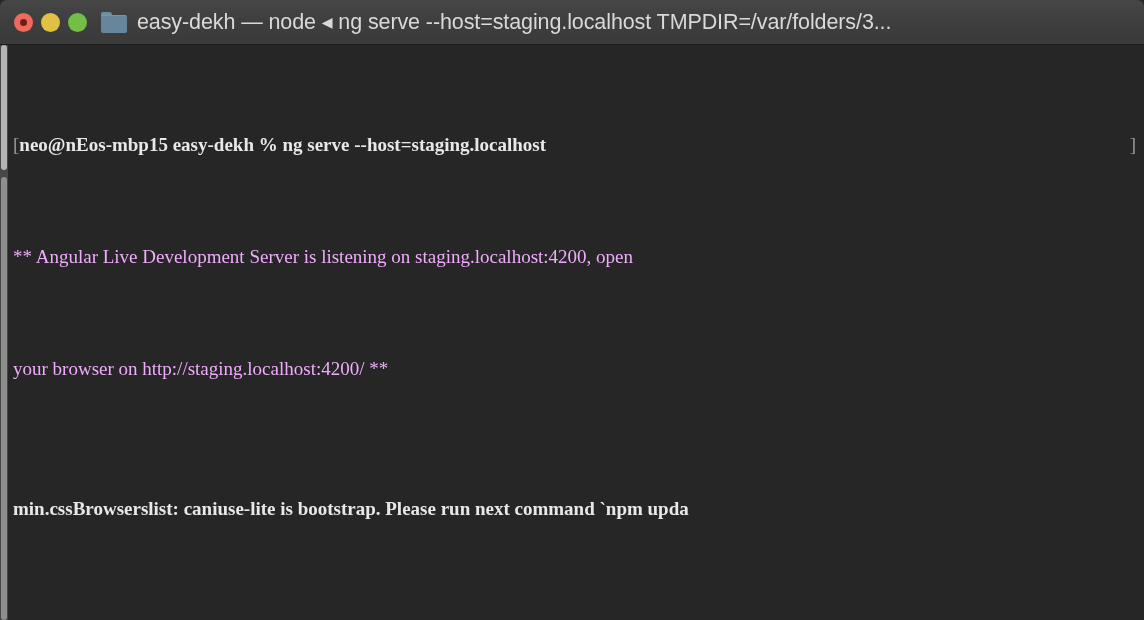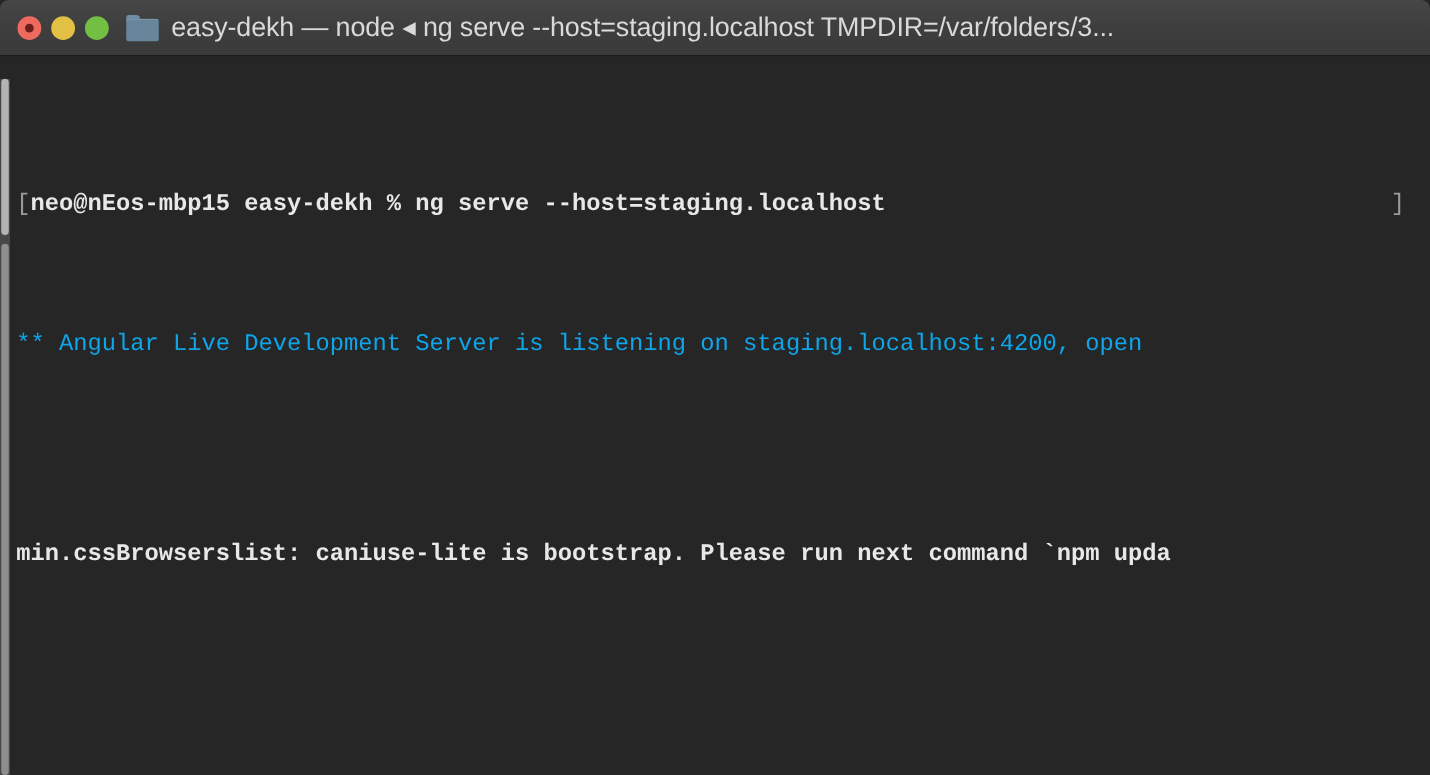--- a/index.html
+++ b/index.html
@@ -15,21 +15,20 @@
   }
 
   .window {
     width: 1144px;
     height: 620px;
     position: relative;
     background: #262626;
     display: flex;
     flex-direction: column;
     overflow: hidden;
-    gap: 18px;
   }
 
   
   .titlebar {
     height: 45px;
     flex: 0 0 45px;
     background: linear-gradient(to bottom, #464646 0%, #3e3e3e 50%, #3a3a3a 100%);
     border-bottom: 1px solid #1a1a1a;
     display: flex;
     align-items: center;
@@ -130,38 +129,38 @@
     top: 132px;
     width: 6px;
     bottom: 0;
     background: #8e8e8e;
     border-radius: 3px;
   }
 
   .term {
     position: absolute;
     left: 8px; top: 0; right: 0; bottom: 0;
-    padding: 2px 16px 0 5px;
+    padding: 2px 4px 0 5px;
     box-sizing: border-box;
-    font-family: Liberation Mono, monospace;
+    font-family: Liberation Serif, serif;
     font-size: 19px;
     line-height: 28px;
     color: #e6e6e6;
     white-space: pre;
     overflow: hidden;
   }
   .line {
     height: 28px;
     white-space: pre;
     position: relative;
   }
 
   
   .c-white   { color: #e8e8e8; }
-  .c-dim     { color: #0ea5e9; }
+  .c-dim     { color: #f0abfc; }
   .c-gray    { color: #9a9a9a; }
   .b         { font-weight: bold; }
   .right-bracket {
     position: absolute;
     right: 4px;
     top: 0;
     color: #9a9a9a;
   }
 </style>
 </head>
@@ -188,20 +187,21 @@
       <div class="thumb"></div>
       <div class="thumb-lower"></div>
     </div>
 
     <div class="term">
 
       <div class="line"><span class="c-gray">[</span><span class="c-white b">neo@nEos-mbp15 easy-dekh % ng serve --host=staging.localhost</span><span class="right-bracket">]</span></div>
 
       <div class="line"><span class="c-dim">** Angular Live Development Server is listening on staging.localhost:4200, open</span></div>
 
+      <div class="line"><span class="c-dim">your browser on http://staging.localhost:4200/ **</span></div>
 
 
       <div class="line"><span class="c-white b">min.cssBrowserslist: caniuse-lite is bootstrap. Please run next command `npm upda</span></div>
 
       
 
       
 
       
 

